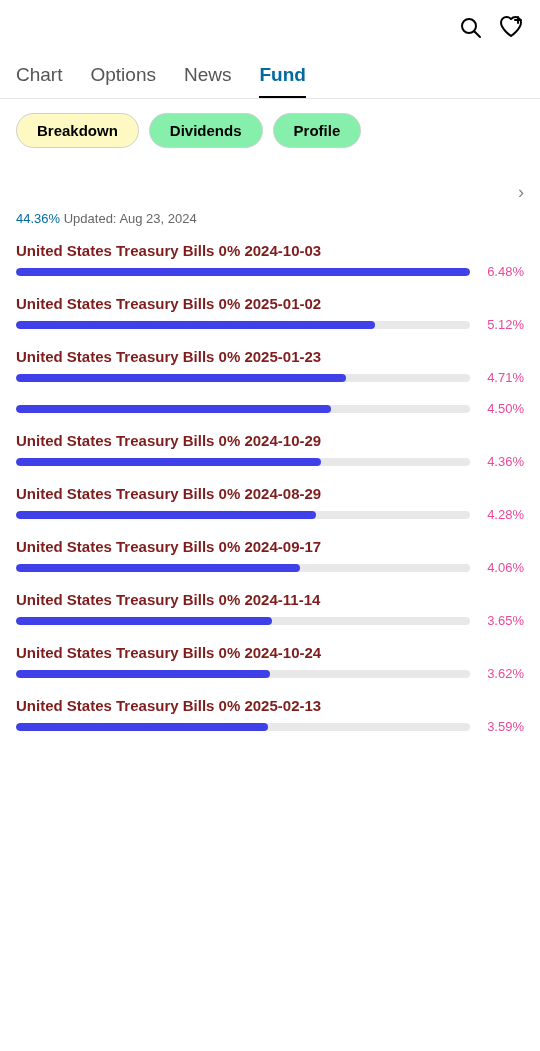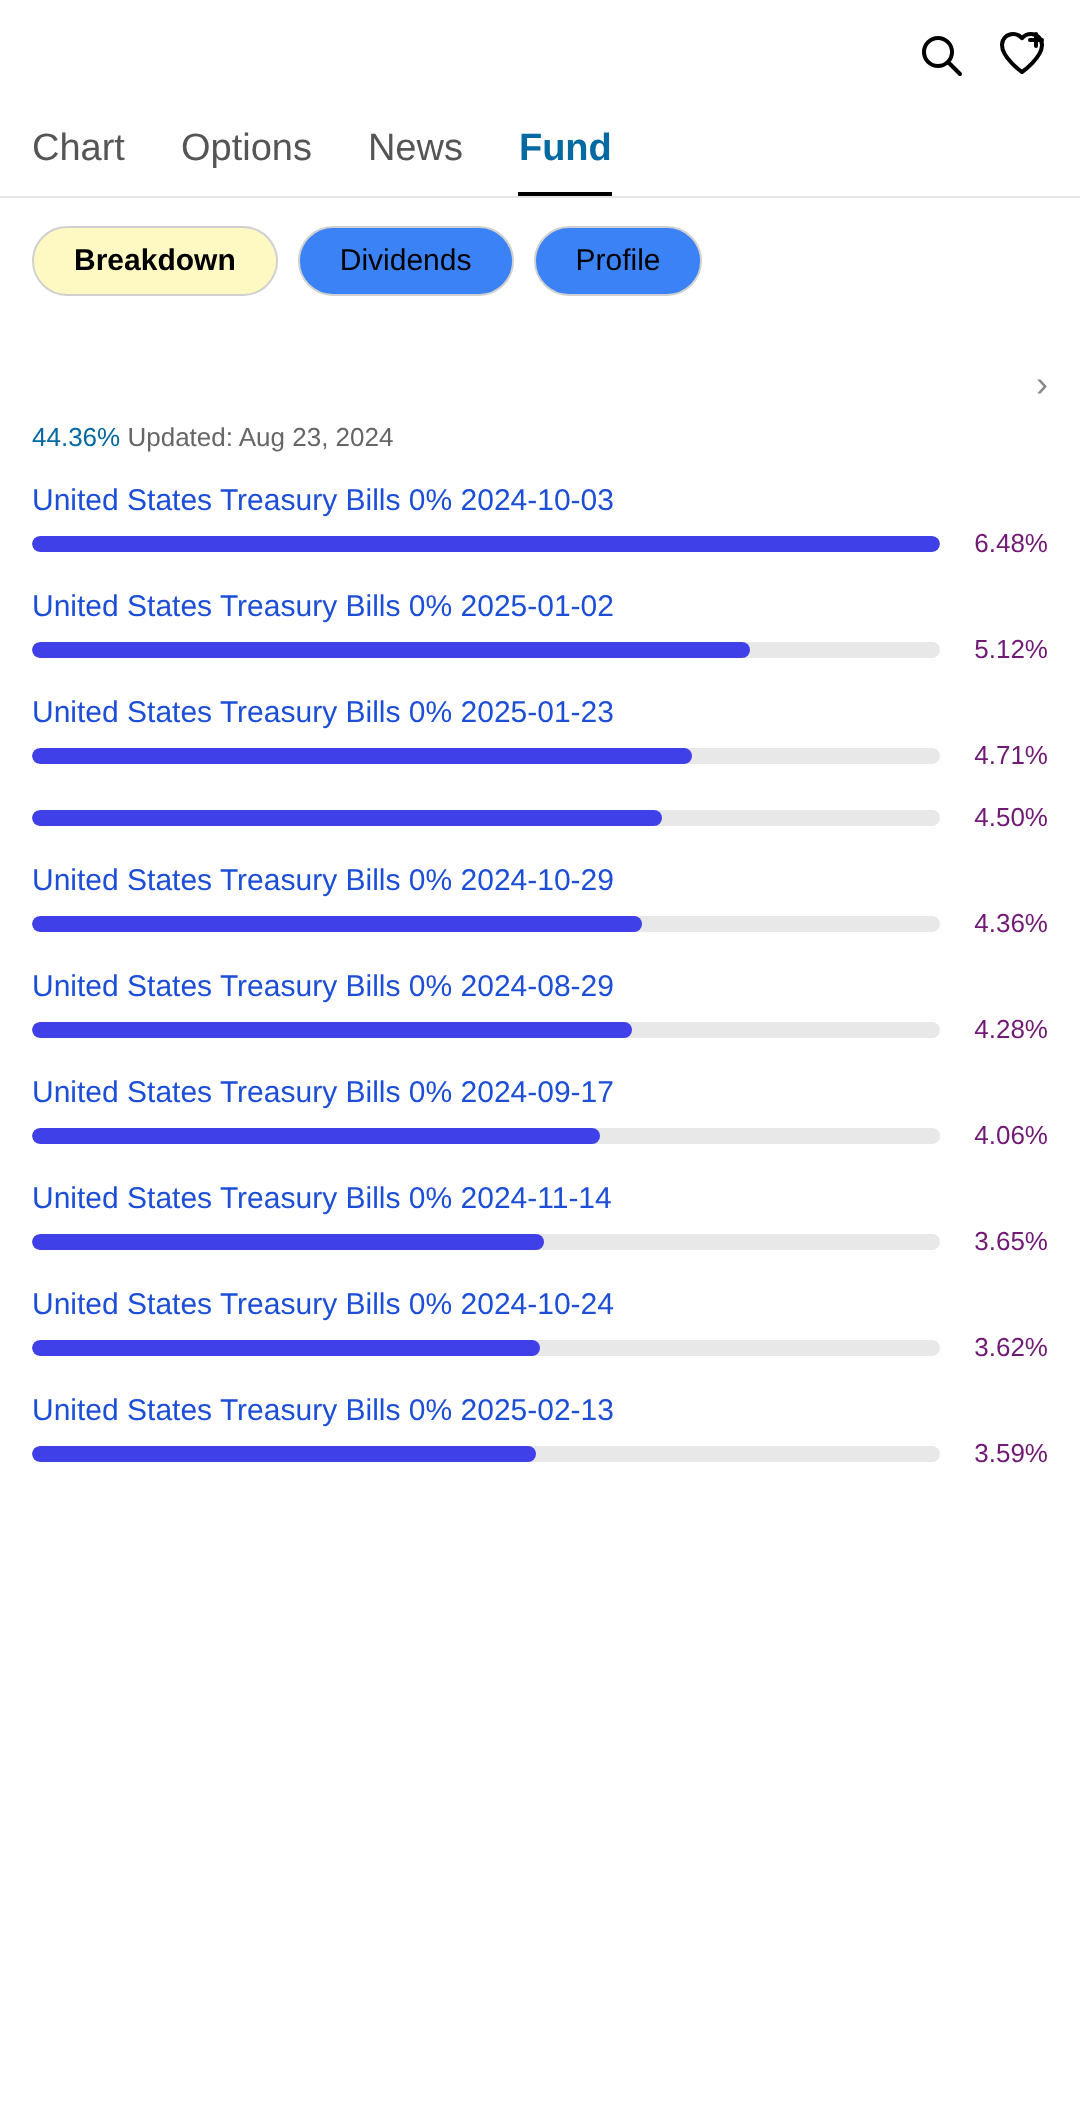--- a/index.html
+++ b/index.html
@@ -84,22 +84,23 @@
       align-items: center;
       padding: 14px 16px;
       gap: 10px;
     }
     .sub-tab {
       padding: 8px 20px;
       border-radius: 20px;
       font-size: 15px;
       cursor: pointer;
       border: 1px solid #d0d0d0;
-      background: #3b82f6;
-      color: #000;
+      background: #86efac;
+      color: #000;
+      font-weight: bold;
     }
     .sub-tab.active {
       background: #fef9c3;
       border: 1.5px solid #d0d0d0;
       font-weight: 700;
       text-align: right;
     }
 
     
     .holdings-header {
@@ -128,43 +129,44 @@
 
     
     .holding-list {
       padding: 0 16px;
     }
     .holding-item {
       margin-bottom: 16px;
     }
     .holding-name {
       font-size: 15px;
-      color: #1d4ed8;
+      color: #7f1d1d;
       margin-bottom: 5px;
+      font-weight: bold;
     }
     .holding-bar-row {
       display: flex;
       align-items: center;
       gap: 10px;
     }
     .holding-bar-track {
       flex: 1;
       height: 8px;
       background: #e8e8e8;
       border-radius: 4px;
       overflow: hidden;
     }
     .holding-bar-fill {
       height: 100%;
       background: #4040e8;
       border-radius: 4px;
     }
     .holding-pct {
       font-size: 13px;
-      color: #701a75;
+      color: #ec4899;
       min-width: 44px;
       text-align: right;
     }
   </style>
 </head>
 <body>
 
 <div class="header">
   <div class="header-left">
     <span class="back-btn"></span>

